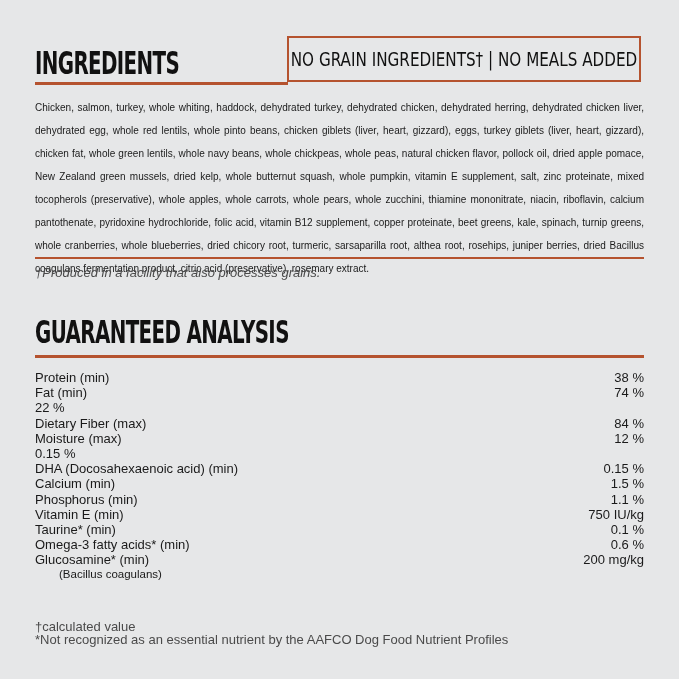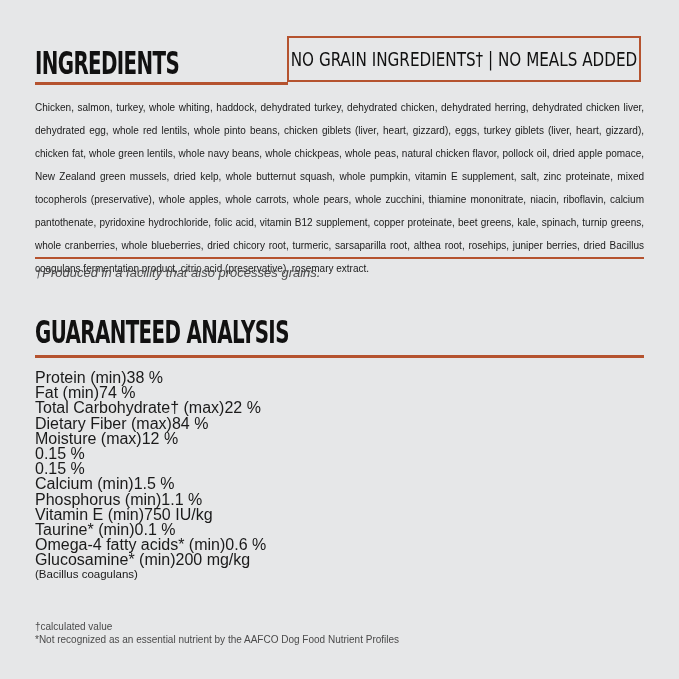--- a/index.html
+++ b/index.html
@@ -100,43 +100,45 @@
       top: 265px;
     }
     .ga-table {
       position: absolute;
       left: 35px;
       top: 370px;
       width: 609px;
     }
     .ga-row {
       display: flex;
-      font-size: 16px;
+      justify-content: space-between;
+      font-size: 13px;
       line-height: 15.2px;
       height: 15.2px;
     }
     .ga-label {
       color: #1a1a1a;
       white-space: nowrap;
     }
     .ga-value {
       color: #1a1a1a;
       white-space: nowrap;
       text-align: right;
     }
     .ga-sub {
       font-size: 11.5px;
       line-height: 15.2px;
       color: #1a1a1a;
+      margin-left: 24px;
     }
     .ga-footnotes {
       position: absolute;
       left: 35px;
       top: 621px;
-      font-size: 10px;
+      font-size: 13px;
       line-height: 12.5px;
       color: #4a4a4a;
     }
   </style>
 </head>
 <body>
 
 <div id="ing-heading" class="heading">INGREDIENTS</div>
 <div id="ing-rule" class="rule"></div>
 <div class="badge">
@@ -154,55 +156,55 @@
 <div class="ga-table">
   <div class="ga-row">
     <span class="ga-label">Protein (min)</span>
     <span class="ga-value">38 %</span>
   </div>
   <div class="ga-row">
     <span class="ga-label">Fat (min)</span>
     <span class="ga-value">74 %</span>
   </div>
   <div class="ga-row">
-    <span class="ga-label">Total Carbohydrate† (max)</span>
     <span class="ga-value">22 %</span>
   </div>
   <div class="ga-row">
     <span class="ga-label">Dietary Fiber (max)</span>
     <span class="ga-value">84 %</span>
   </div>
   <div class="ga-row">
     <span class="ga-label">Moisture (max)</span>
     <span class="ga-value">12 %</span>
   </div>
   <div class="ga-row">
     <span class="ga-value">0.15 %</span>
   </div>
   <div class="ga-row">
+    <span class="ga-label">DHA (Docosahexaenoic acid) (min)</span>
     <span class="ga-value">0.15 %</span>
   </div>
   <div class="ga-row">
     <span class="ga-label">Calcium (min)</span>
     <span class="ga-value">1.5 %</span>
   </div>
   <div class="ga-row">
     <span class="ga-label">Phosphorus (min)</span>
     <span class="ga-value">1.1 %</span>
   </div>
   <div class="ga-row">
     <span class="ga-label">Vitamin E (min)</span>
     <span class="ga-value">750 IU/kg</span>
   </div>
   <div class="ga-row">
     <span class="ga-label">Taurine* (min)</span>
     <span class="ga-value">0.1 %</span>
   </div>
   <div class="ga-row">
-    <span class="ga-label">Omega-4 fatty acids* (min)</span>
+    <span class="ga-label">Omega-3 fatty acids* (min)</span>
     <span class="ga-value">0.6 %</span>
   </div>
   <div class="ga-row">
     <span class="ga-label">Glucosamine* (min)</span>
     <span class="ga-value">200 mg/kg</span>
   </div>
   <div class="ga-sub">(Bacillus coagulans)</div>
 </div>
 
 <div class="ga-footnotes">

